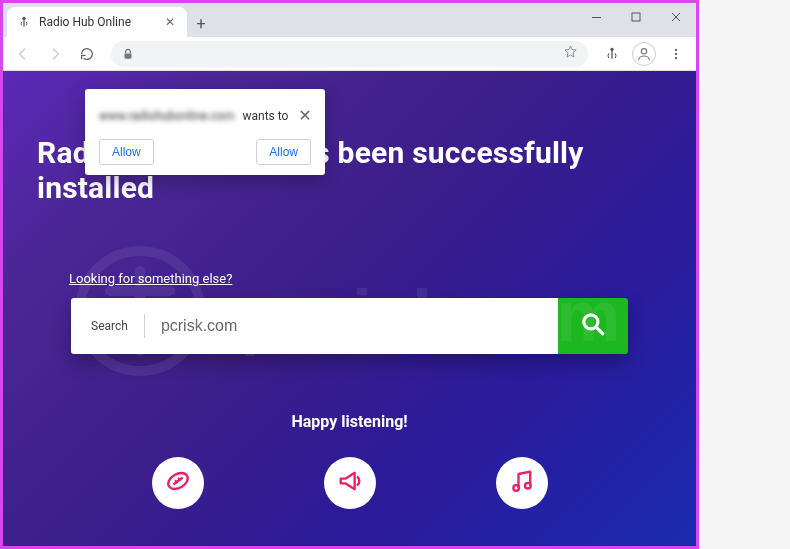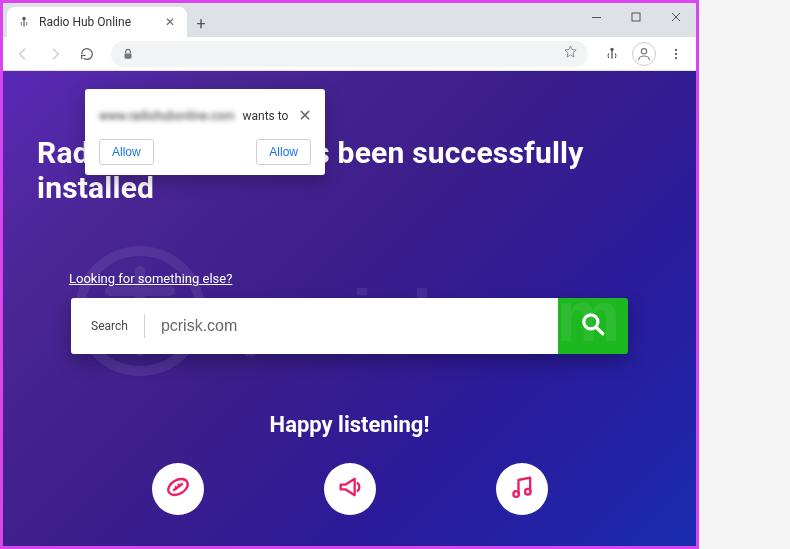--- a/index.html
+++ b/index.html
@@ -32,21 +32,21 @@
     .headline { color: #fff; font-size: 30px; font-weight: 700; margin: 64px 0 0 34px; letter-spacing: 0.2px; }
     
     .looking { color: #fff; font-size: 13px; margin: 66px 0 12px 66px; text-decoration: underline; }
     .searchrow { display: flex; margin: 0 68px; height: 56px; box-shadow: 0 8px 18px rgba(0,0,0,0.28); border-radius: 3px; overflow: hidden; }
     .searchbox { flex: 1; background: #fff; display: flex; align-items: center; padding: 0 20px; gap: 16px; }
     .searchlabel { color: #444; font-size: 12px; }
     .searchdivider { width: 1px; height: 24px; background: #ccc; }
     .searchinput { flex: 1; border: none; outline: none; font-size: 16px; color: #666; background: transparent; }
     .searchbtn { width: 70px; background: #1DB720; display: flex; align-items: center; justify-content: center; cursor: pointer; }
     
-    .happy { color: #fff; font-size: 22px; font-weight: 700; text-align: center; margin-top: 58px; }
+    .happy { color: #fff; font-size: 16px; font-weight: 700; text-align: center; margin-top: 58px; }
     
     .iconrow { display: flex; justify-content: center; gap: 120px; margin-top: 26px; }
     .iconcircle { width: 52px; height: 52px; border-radius: 50%; background: #fff; display: flex; align-items: center; justify-content: center; cursor: pointer; }
     
     
     .notif { position: absolute; left: 82px; top: 60px; width: 240px; background: #fff; border-radius: 3px; box-shadow: 0 6px 18px rgba(0,0,0,0.25); padding: 20px 14px 10px; z-index: 50; margin-top: 26px; }
     .notif-top { display: flex; align-items: flex-start; gap: 8px; position: relative; }
     .notif-site { font-size: 12px; color: #333; filter: blur(2.5px); user-select: none; }
     .notif-wants { font-size: 12px; color: #333; }
     .notif-close { position: absolute; right: -2px; top: -2px; width: 16px; height: 16px; color: #666; cursor: pointer; display: flex; align-items: center; justify-content: center; }

